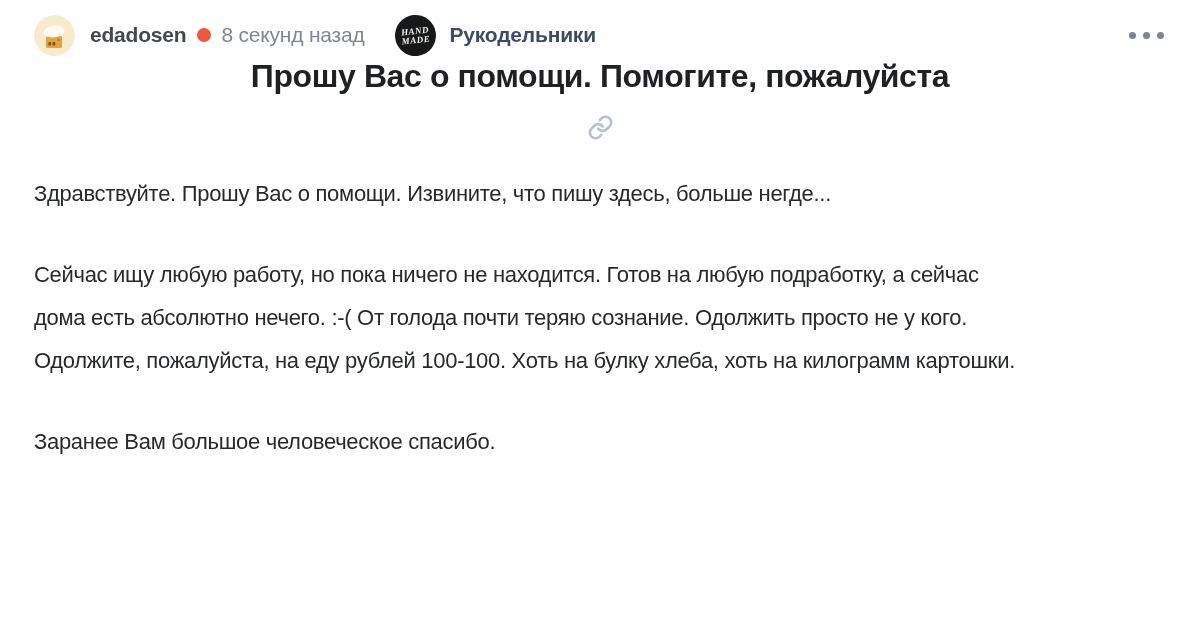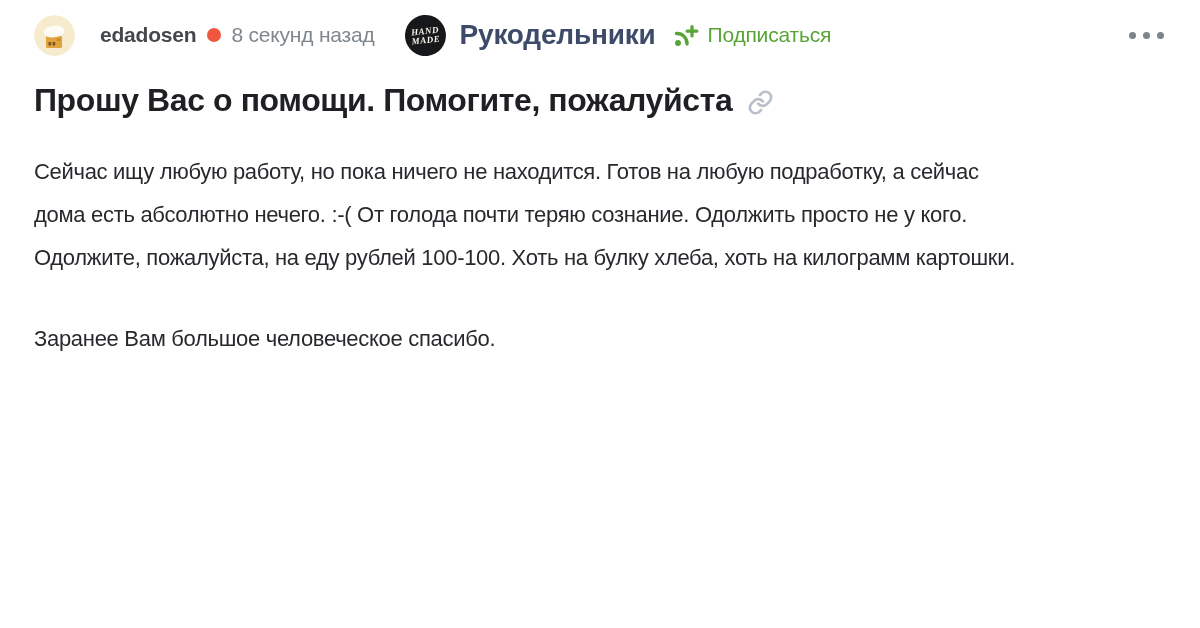--- a/index.html
+++ b/index.html
@@ -11,56 +11,56 @@
   }
   .post-card { padding: 14px 34px 0 34px; width: 1200px; }
 
   
   .post-header { display: flex; align-items: center; height: 42px; }
   .avatar {
     width: 41px; height: 41px; border-radius: 50%;
     overflow: hidden; flex: 0 0 auto; cursor: pointer;
   }
   .username {
-    margin-left: 25px; font-size: 21px; font-weight: 700;
+    margin-left: 15px; font-size: 21px; font-weight: 700;
     color: #44484c; text-decoration: none; cursor: pointer;
     letter-spacing: -0.2px;
   }
   .status-dot {
     width: 14px; height: 14px; border-radius: 50%;
     background: #f0573f; margin: 0 10px 0 11px; flex: 0 0 auto;
   }
   .post-time { font-size: 21px; color: #7f878e; letter-spacing: -0.2px; cursor: pointer; }
   .community { display: flex; align-items: center; margin-left: 30px; }
   .community-badge {
     width: 41px; height: 41px; border-radius: 50%; background: #17181a;
     display: flex; flex-direction: column; align-items: center; justify-content: center;
     cursor: pointer; flex: 0 0 auto; transform: rotate(-6deg);
   }
   .community-badge span {
     color: #f4f2ec; font-size: 9px; line-height: 9px; font-style: italic;
     font-weight: 700; letter-spacing: 0.5px; font-family: "Liberation Serif", serif;
   }
   .community-name {
-    margin-left: 14px; font-size: 28px; font-weight: 700; color: #3d4a68;
+    margin-left: 14px; font-size: 21px; font-weight: 700; color: #3d4a68;
     text-decoration: none; cursor: pointer; letter-spacing: -0.2px;
   }
   .subscribe {
     display: flex; align-items: center; margin-left: 18px;
     background: none; border: none; cursor: pointer;
   }
   .subscribe-label { margin-left: 8px; font-size: 21px; color: #58a437; letter-spacing: -0.2px; }
   .menu-btn {
     margin-left: auto; background: none; border: none; cursor: pointer;
     display: flex; align-items: center; gap: 7px; padding: 6px 2px;
   }
   .menu-btn i { width: 7px; height: 7px; border-radius: 50%; background: #7d848d; display: block; }
 
   
-  .post-title-row { display: flex; align-items: center; margin-top: 26px; gap: 15px; }
+  .post-title-row { display: flex; align-items: center; margin-top: 2px; gap: 15px; flex-direction: column; }
   .post-title {
     font-size: 32px; font-weight: 700; color: #1e2023;
     letter-spacing: -0.4px; cursor: pointer;
   }
   .link-icon { flex: 0 0 auto; cursor: pointer; margin-top: 4px; }
 
   
   .post-body { margin-top: 31px; }
   .post-body p {
     font-size: 22px; line-height: 43px; color: #27292d;
@@ -92,46 +92,38 @@
     <span class="post-time">8 секунд назад</span>
 
     <div class="community">
       <div class="community-badge">
         <span>HAND</span>
         <span>MADE</span>
       </div>
       <a class="community-name">Рукодельники</a>
     </div>
 
-    <button class="subscribe">
-      <svg class="sub-icon" width="26" height="26" viewBox="0 0 26 26" fill="none">
-        <circle cx="5" cy="21" r="3" fill="#58a437"></circle>
-        <path d="M3.5 11.5 a 10 10 0 0 1 10.5 10.5" stroke="#58a437" stroke-width="3.4" stroke-linecap="round" fill="none"></path>
-        <path d="M19 4.5 v 9.5" stroke="#58a437" stroke-width="3.2" stroke-linecap="round"></path>
-        <path d="M14.2 9.2 h 9.6" stroke="#58a437" stroke-width="3.2" stroke-linecap="round"></path>
-      </svg>
-      <span class="subscribe-label">Подписаться</span>
-    </button>
 
     <button class="menu-btn">
       <i></i>
       <i></i>
       <i></i>
     </button>
 
   </div>
 
   <div class="post-title-row">
     <h1 class="post-title">Прошу Вас о помощи. Помогите, пожалуйста</h1>
     <svg class="link-icon" width="27" height="27" viewBox="0 0 24 24" fill="none" stroke="#b9c0ca" stroke-width="2.4" stroke-linecap="round" stroke-linejoin="round">
       <path d="M10 13a5 5 0 0 0 7.5.5l2.5-2.5a5 5 0 0 0-7.1-7.1l-1.4 1.4"></path>
       <path d="M14 11a5 5 0 0 0-7.5-.5L4 13a5 5 0 0 0 7.1 7.1l1.4-1.4"></path>
     </svg>
   </div>
 
   <div class="post-body">
+    <p>Здравствуйте. Прошу Вас о помощи. Извините, что пишу здесь, больше негде...</p>
     <p>Сейчас ищу любую работу, но пока ничего не находится. Готов на любую подработку, а сейчас
 дома есть абсолютно нечего. :-( От голода почти теряю сознание. Одолжить просто не у кого.
 Одолжите, пожалуйста, на еду рублей 100-100. Хоть на булку хлеба, хоть на килограмм картошки.</p>
     <p>Заранее Вам большое человеческое спасибо.</p>
   </div>
 
 </div>
 
 </body></html>

